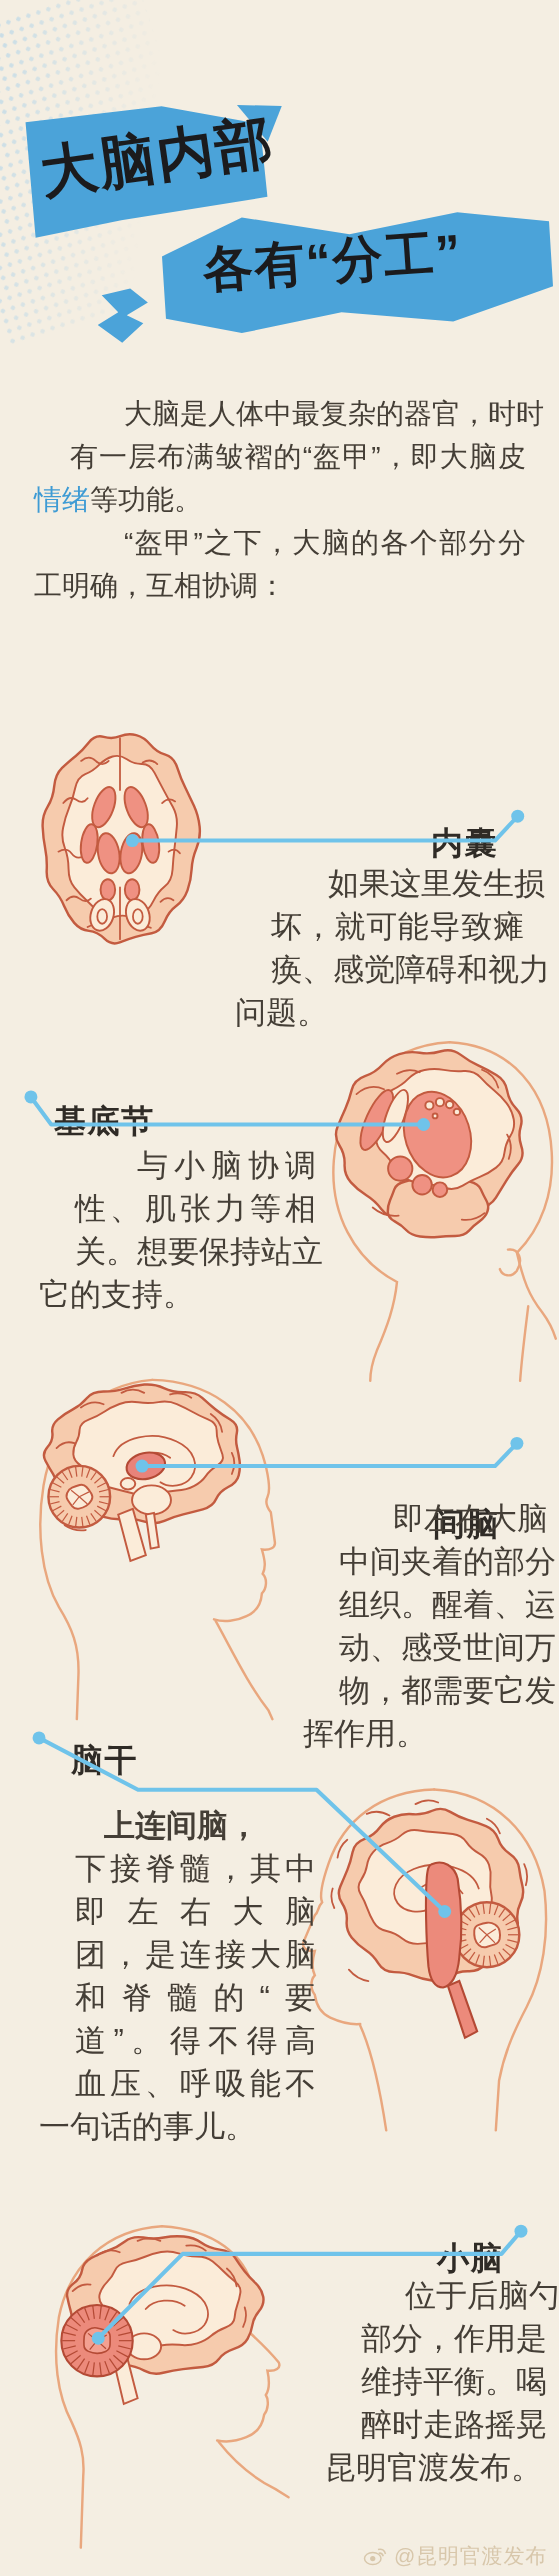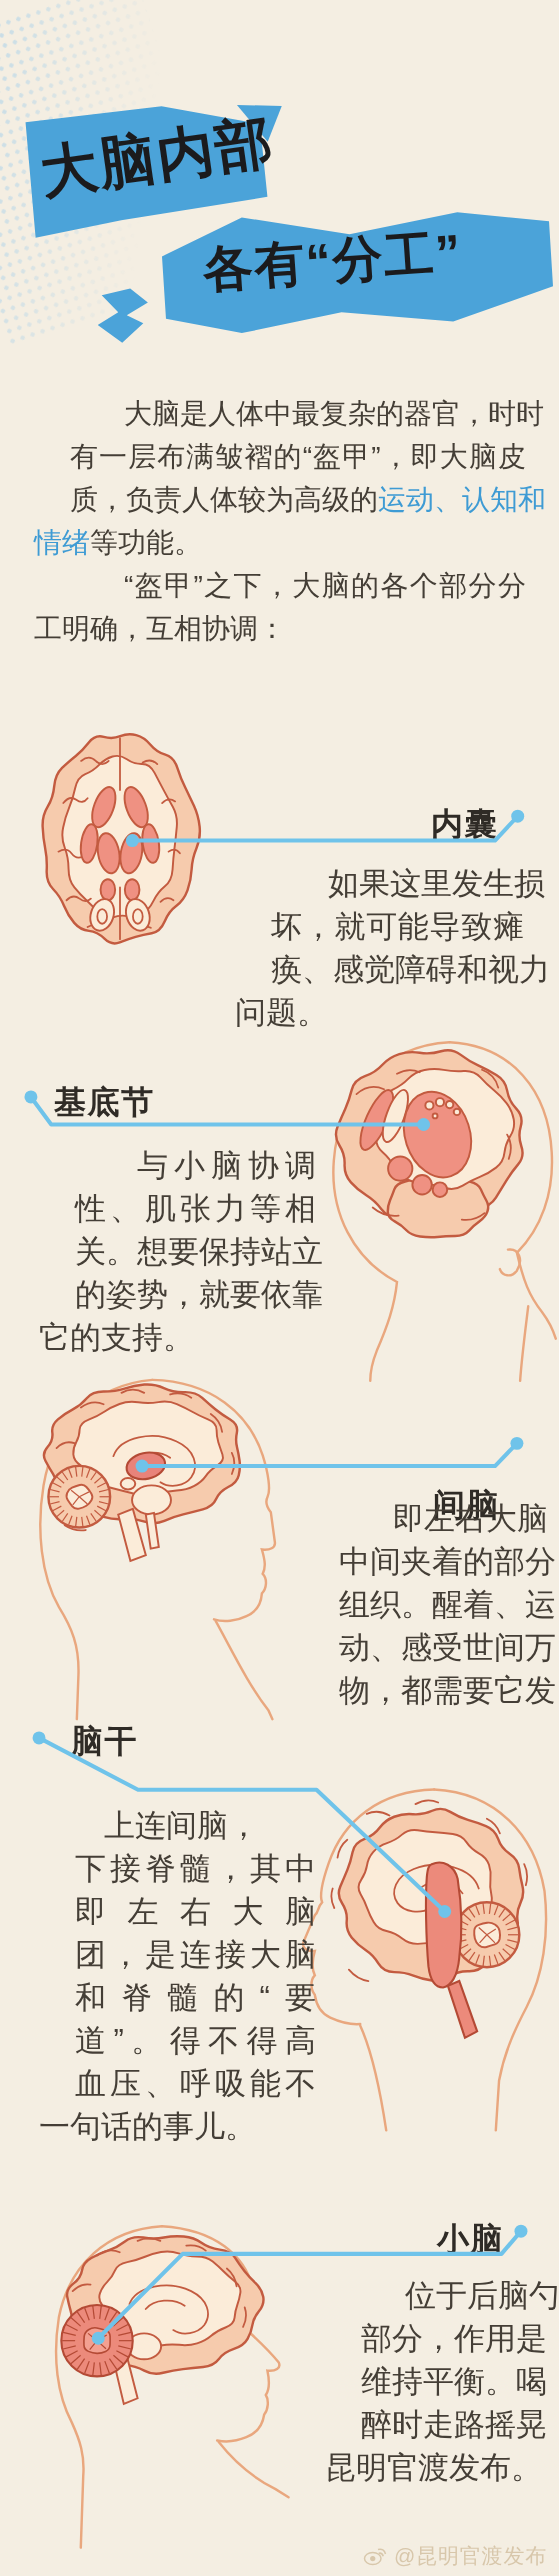--- a/index.html
+++ b/index.html
@@ -31,21 +31,21 @@
   .bt2{left:203px;top:237px;font-size:50px;transform:rotate(-4deg);transform-origin:left center;}
 
   
   .textblock{position:absolute;}
   .line{display:block;height:43px;line-height:43px;font-size:31px;
     color:var(--body-text,#443e36);text-align:justify;white-space:nowrap;}
   .line.fill{text-align-last:justify;margin-left:36px;}
   .intro .line{font-size:28px;}
   .line .blue{color:var(--blue-text,#3e9bd4);}
   .label{position:absolute;font-size:32px;font-weight:700;letter-spacing:1.6px;
-    color:var(--label-text,#2f2b26);white-space:nowrap;}
+    color:var(--label-text,#2f2b26);white-space:nowrap;margin-top:19px;}
 
   
   svg.ill{position:absolute;overflow:visible;}
   .cortex{fill:var(--cortex,#f6cbad);}
   .cream{fill:var(--cream,#fbecd9);}
   .deep{fill:var(--deep,#ef9182);}
   .hi{fill:var(--hi,#e8837a);}
   .hi2{fill:var(--hi2,#ec8a7b);}
   .outline{stroke:var(--outline,#c35b40);stroke-width:3;}
   .outline2{stroke:var(--outline,#c35b40);stroke-width:2.4;}
@@ -77,21 +77,20 @@
   <div class="banner banner1"></div>
   <div class="banner banner1-fold"></div>
   <div class="banner banner2"></div>
   <div class="banner banner-arrow"></div>
   <div class="banner-text bt1">大脑内部</div>
   <div class="banner-text bt2">各有“分工”</div>
 
   <div class="textblock intro" id="intro" style="left:34px;top:392px;width:492px">
       <div class="line fill" style="padding-left: 54px;"><span>大脑是人体中最复杂的器官，时时</span></div>
       <div class="line fill"><span>有一层布满皱褶的“盔甲”，即大脑皮</span></div>
-      <div class="line fill"><span>质，负责人体较为高级的</span><span class="blue">运动、认知和</span></div>
       <div class="line"><span class="blue">情绪</span><span>等功能。</span></div>
       <div class="line fill" style="padding-left: 54px;"><span>“盔甲”之下，大脑的各个部分分</span></div>
       <div class="line"><span>工明确，互相协调：</span></div>
     </div>
 
   <svg class="ill" style="left:39px;top:730px" width="162" height="219" viewBox="0 0 200 270">
     <path class="cortex outline" d="M198.3,119.1 Q199.7,133.0 194.4,145.8 Q189.1,158.5 188.4,172.1 Q187.7,185.6 183.3,197.9 Q178.8,210.1 169.7,216.9 Q160.5,223.6 155.1,236.2 Q149.6,248.9 139.2,250.7 Q128.8,252.4 119.3,255.3 Q109.8,258.1 99.7,262.0 Q89.6,266.0 80.8,257.4 Q72.1,248.9 61.7,247.8 Q51.2,246.8 43.5,237.9 Q35.8,229.0 31.0,217.1 Q26.2,205.2 17.6,196.4 Q8.9,187.7 9.5,173.2 Q10.2,158.7 7.6,145.9 Q5.1,133.0 4.5,119.2 Q3.9,105.5 10.7,94.5 Q17.5,83.5 18.8,69.2 Q20.1,54.8 28.5,46.7 Q36.9,38.6 45.4,31.9 Q53.8,25.2 61.5,15.3 Q69.2,5.4 79.9,8.3 Q90.5,11.3 100.3,7.5 Q110.1,3.6 120.0,6.2 Q129.9,8.8 137.6,18.0 Q145.3,27.2 156.0,30.3 Q166.6,33.4 170.8,46.5 Q175.0,59.6 180.4,70.6 Q185.7,81.6 191.3,93.4 Q196.8,105.3 198.3,119.1 Z"></path>
     <path class="cream outline2" d="M170.1,119.4 Q168.9,133.0 167.3,145.6 Q165.7,158.2 164.9,172.0 Q164.0,185.8 155.4,192.8 Q146.8,199.8 141.3,210.8 Q135.9,221.8 127.2,226.6 Q118.5,231.4 109.2,229.6 Q100.0,227.8 90.4,231.5 Q80.8,235.2 73.5,226.0 Q66.2,216.7 58.6,209.9 Q50.9,203.1 43.7,194.2 Q36.6,185.3 36.5,171.3 Q36.4,157.3 31.8,145.2 Q27.1,133.0 29.8,120.1 Q32.5,107.2 37.1,96.1 Q41.8,85.0 44.7,71.5 Q47.6,58.1 57.1,54.3 Q66.7,50.6 74.2,42.9 Q81.7,35.3 90.8,32.6 Q100.0,29.9 108.5,35.9 Q117.1,42.0 127.0,41.8 Q136.9,41.7 142.7,52.8 Q148.4,63.8 153.9,74.0 Q159.3,84.1 165.3,94.9 Q171.3,105.7 170.1,119.4 Z"></path>
     <path class="ln" d="M100,10 L100,74 M100,194 L100,258"></path>
     <path class="ln" d="M52,38 q10,-8 18,0 q8,8 16,0 M30,90 q8,-10 16,-4 q8,6 14,-2 M24,150 q10,-6 16,2 q6,8 14,4
@@ -286,32 +285,32 @@
   <div class="textblock" id="body-0" style="left:235px;top:862px;width:289px">
       <div class="line fill" style="padding-left: 57px;"><span>如果这里发生损</span></div>
       <div class="line fill"><span>坏，就可能导致瘫</span></div>
       <div class="line fill"><span>痪、感觉障碍和视力</span></div>
       <div class="line"><span>问题。</span></div>
     </div>
   <div class="textblock" id="body-1" style="left:39px;top:1144px;width:277px">
       <div class="line fill" style="padding-left: 62px;"><span>与小脑协调</span></div>
       <div class="line fill"><span>性、肌张力等相</span></div>
       <div class="line fill"><span>关。想要保持站立</span></div>
-      <div class="line fill"><span>的姿势，就要依靠</span></div>
       <div class="line"><span>它的支持。</span></div>
     </div>
   <div class="textblock" id="body-2" style="left:303px;top:1497px;width:222px">
       <div class="line fill" style="padding-left: 54px;"><span>即左右大脑</span></div>
       <div class="line fill"><span>中间夹着的部分</span></div>
       <div class="line fill"><span>组织。醒着、运</span></div>
       <div class="line fill"><span>动、感受世间万</span></div>
       <div class="line fill"><span>物，都需要它发</span></div>
+      <div class="line"><span>挥作用。</span></div>
     </div>
   <div class="textblock" id="body-3" style="left:39px;top:1804px;width:277px">
-      <div class="line" style="padding-left: 65px;"><span>上连间脑，</span></div>
+      <div class="line" style="padding-left: 65px; font-weight: bold;"><span>上连间脑，</span></div>
       <div class="line fill"><span>下接脊髓，其中</span></div>
       <div class="line fill"><span>即左右大脑</span></div>
       <div class="line fill"><span>团，是连接大脑</span></div>
       <div class="line fill"><span>和脊髓的“要</span></div>
       <div class="line fill"><span>道”。得不得高</span></div>
       <div class="line fill"><span>血压、呼吸能不</span></div>
       <div class="line"><span>一句话的事儿。</span></div>
     </div>
   <div class="textblock" id="body-4" style="left:325px;top:2274px;width:199px">
       <div class="line fill" style="padding-left: 44px;"><span>位于后脑勺</span></div>

